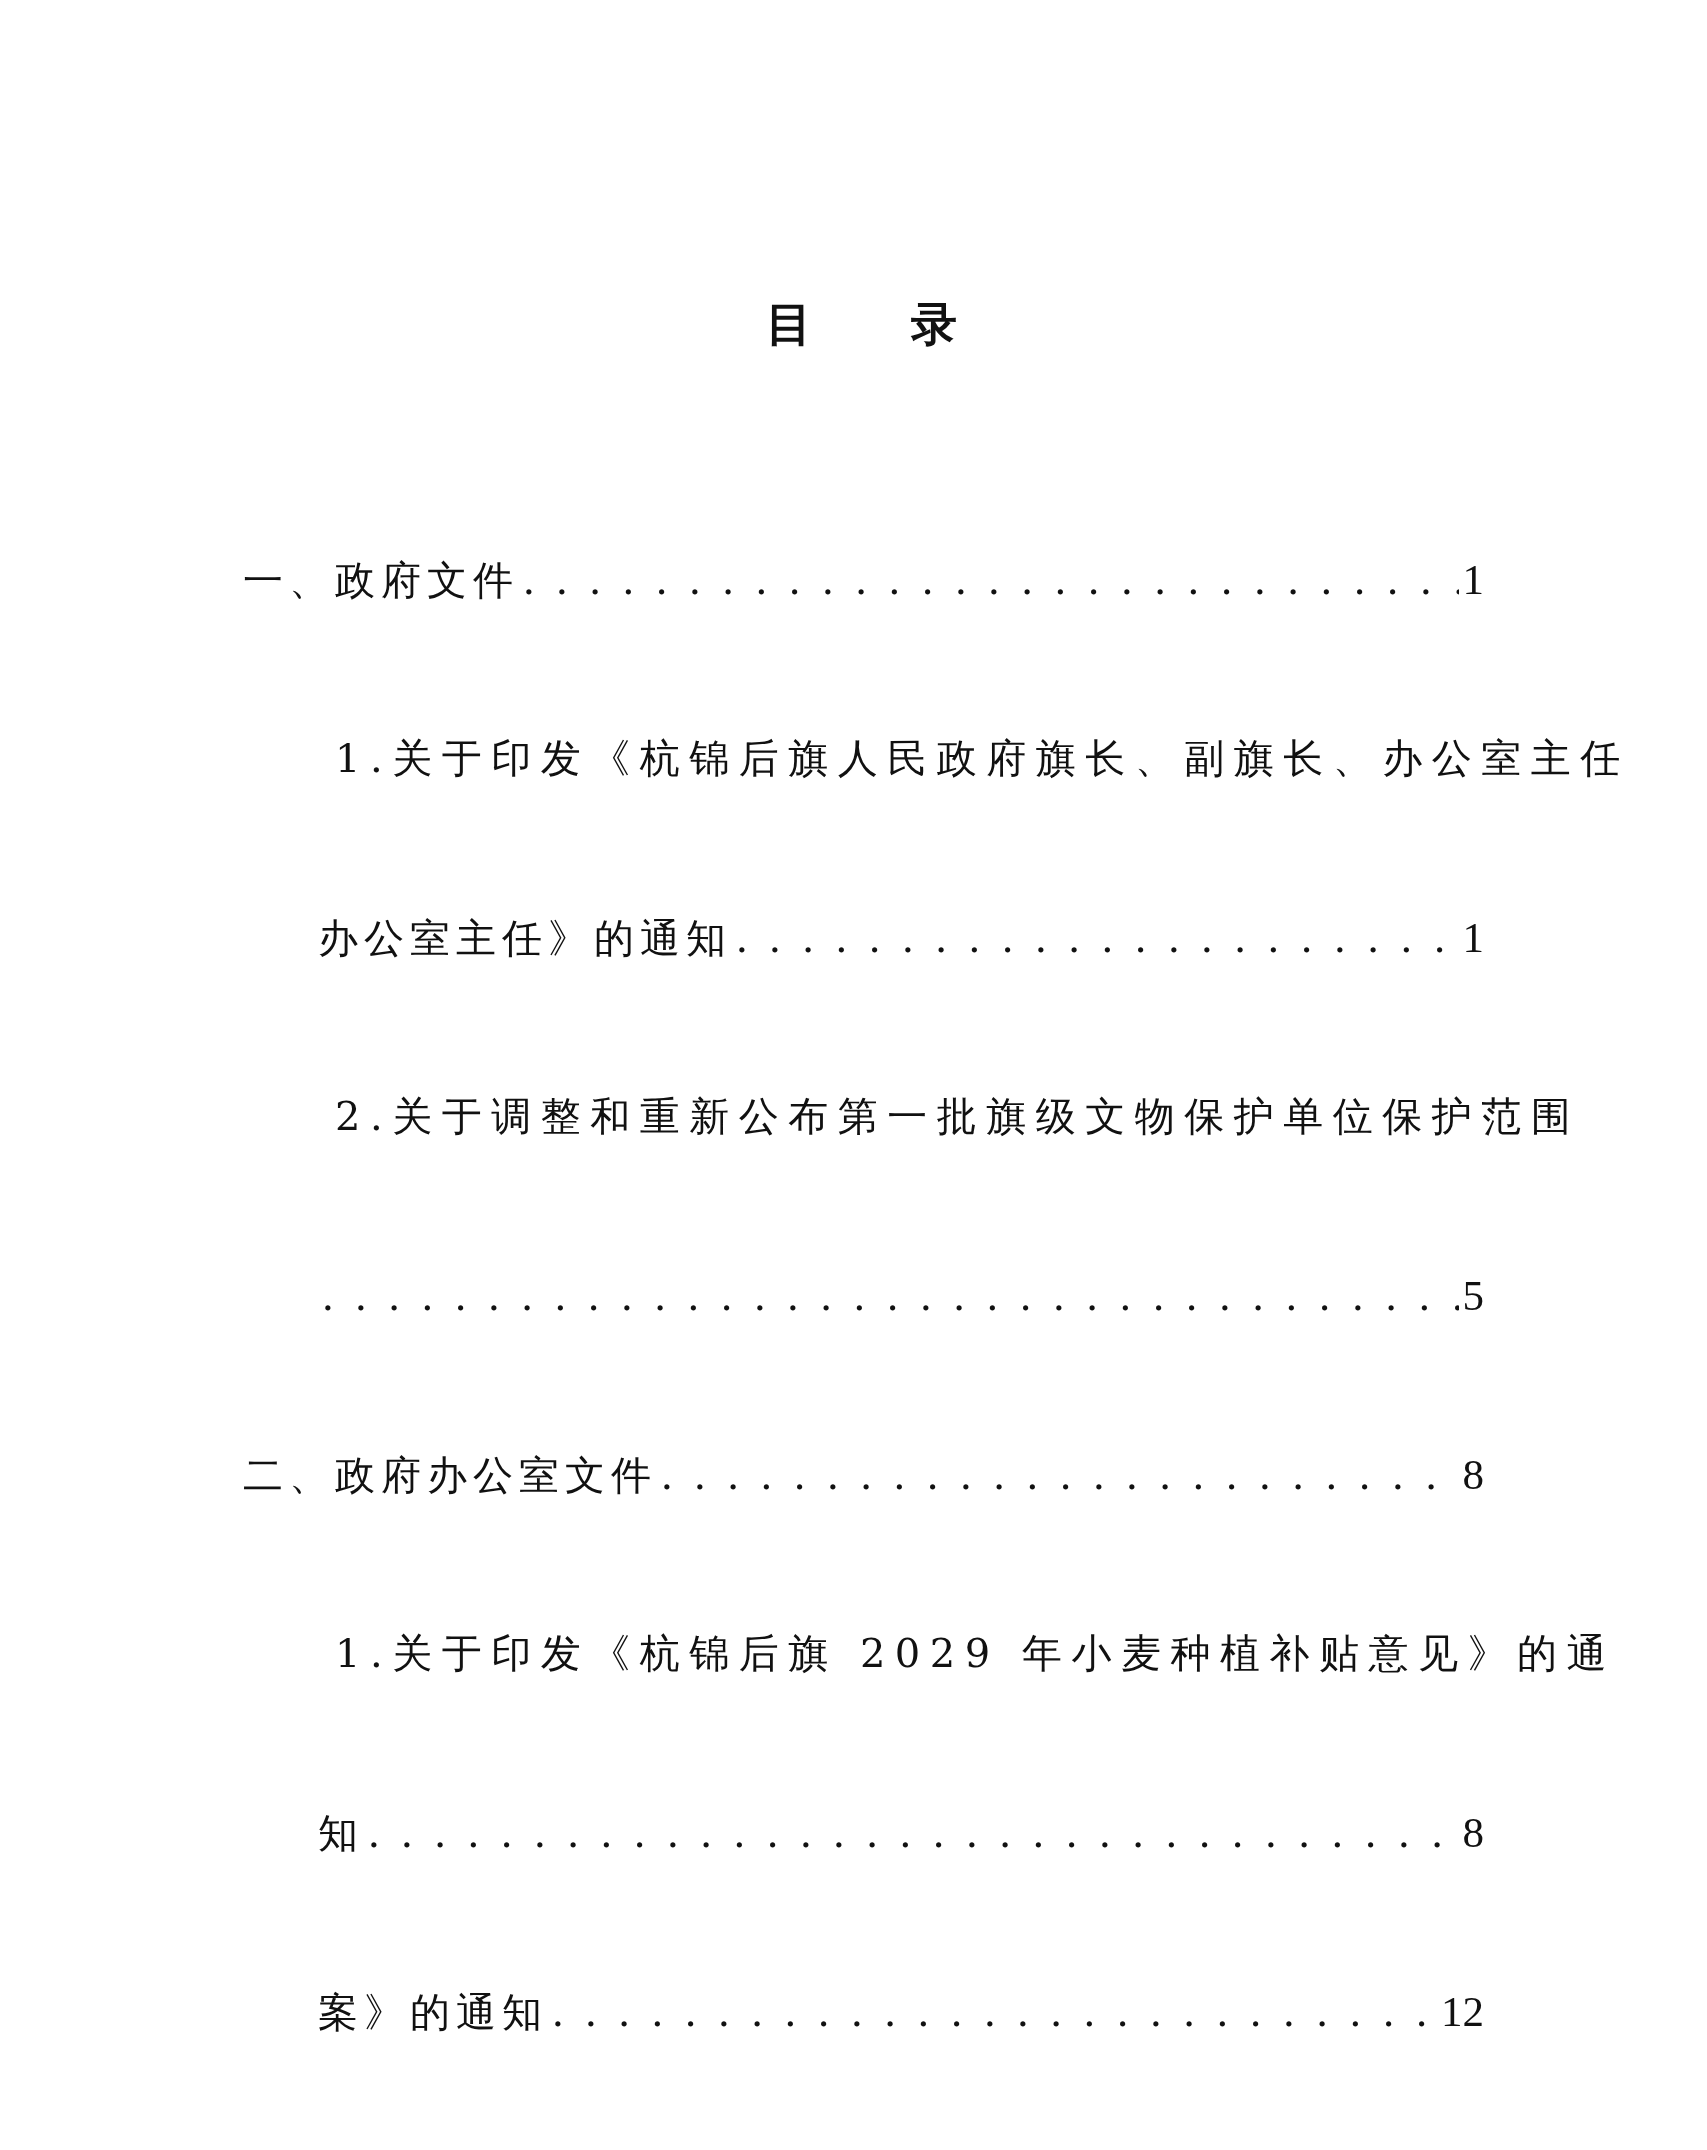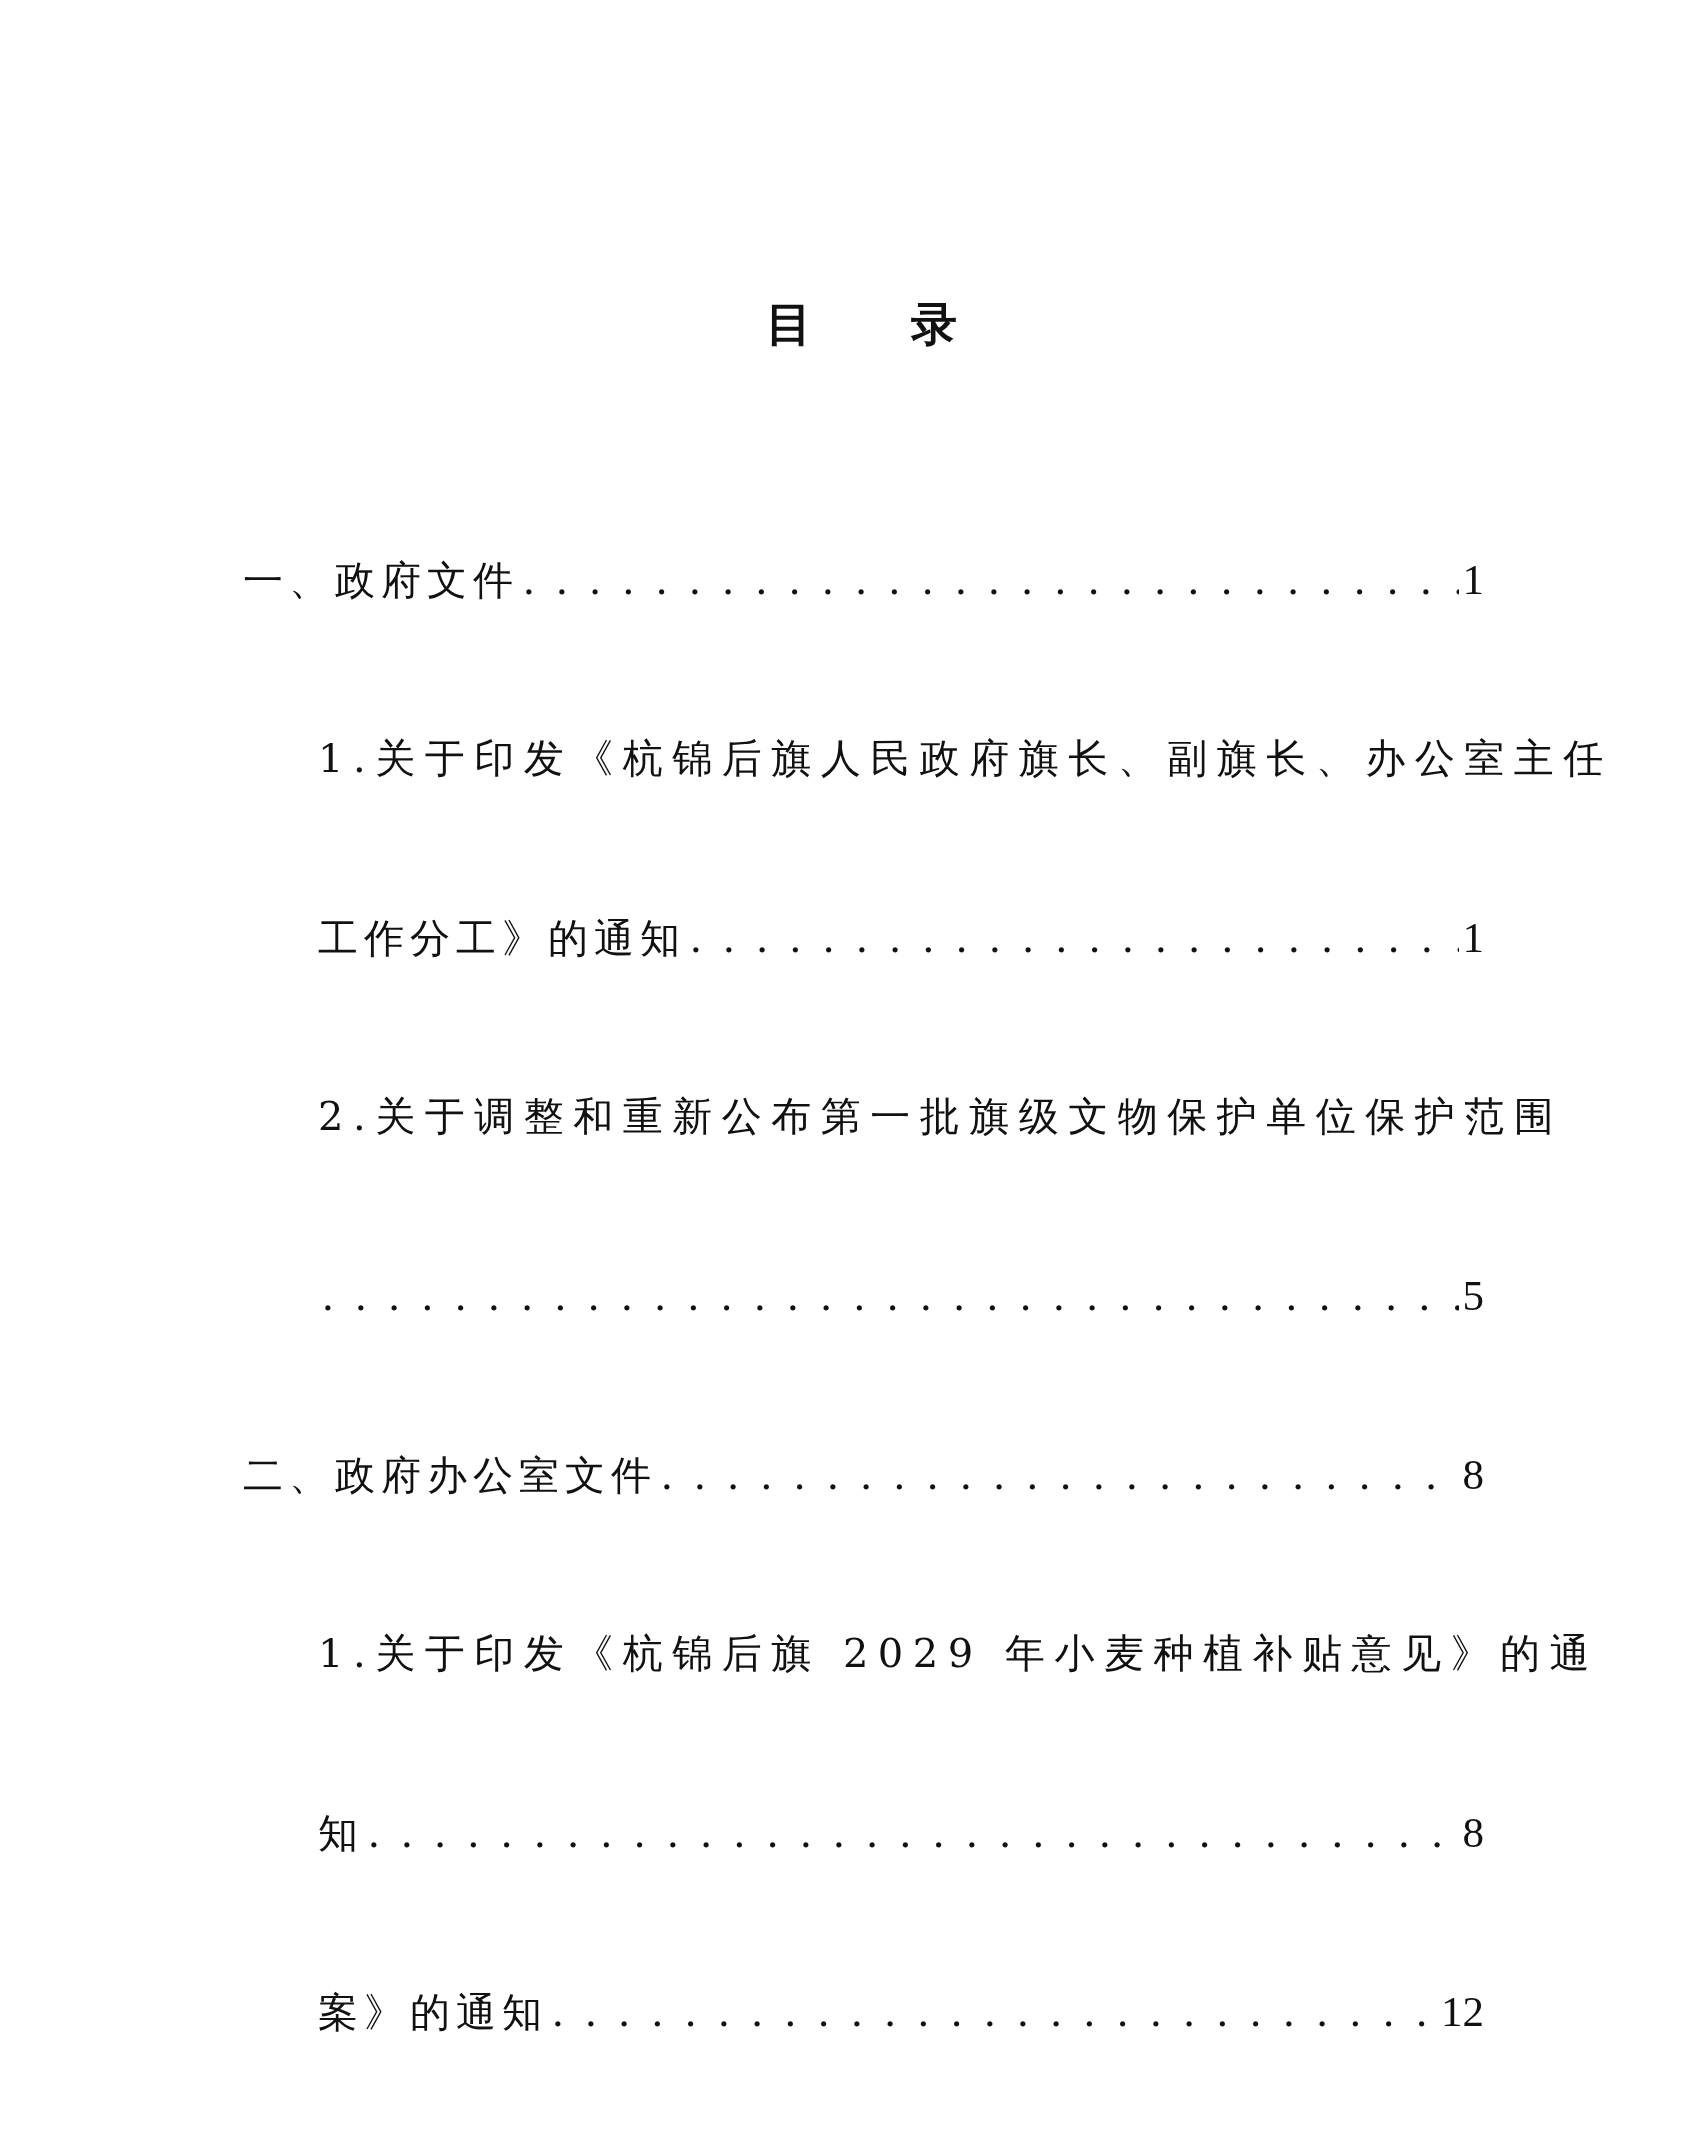--- a/index.html
+++ b/index.html
@@ -72,20 +72,21 @@
     letter-spacing: 3.9px;
   }
   .entry .line .page-num {
     flex: 0 0 auto;
     letter-spacing: 0;
     font-family: "Liberation Serif", "DejaVu Serif", serif;
     font-size: 43px;
   }
   .entry .line.first-of-two {
     letter-spacing: 9.5px;
+    margin-left: 17px;
   }
 </style>
 </head>
 <body>
 
 <div class="page">
 
   <div class="toc-title">
     <span>目</span><span class="gap"></span><span>录</span>
   </div>
@@ -98,21 +99,21 @@
         <span class="leader"></span>
         <span class="page-num">1</span>
       </div>
     </div>
 
     <div class="entry level-2">
       <div class="line first-of-two">
         <span class="text">1.关于印发《杭锦后旗人民政府旗长、副旗长、办公室主任</span>
       </div>
       <div class="line">
-        <span class="text">工作分工》的通知</span>
+        <span class="text">办公室主任》的通知</span>
         <span class="leader"></span>
         <span class="page-num">1</span>
       </div>
     </div>
 
     <div class="entry level-2">
       <div class="line first-of-two">
         <span class="text">2.关于调整和重新公布第一批旗级文物保护单位保护范围</span>
       </div>
       <div class="line">

